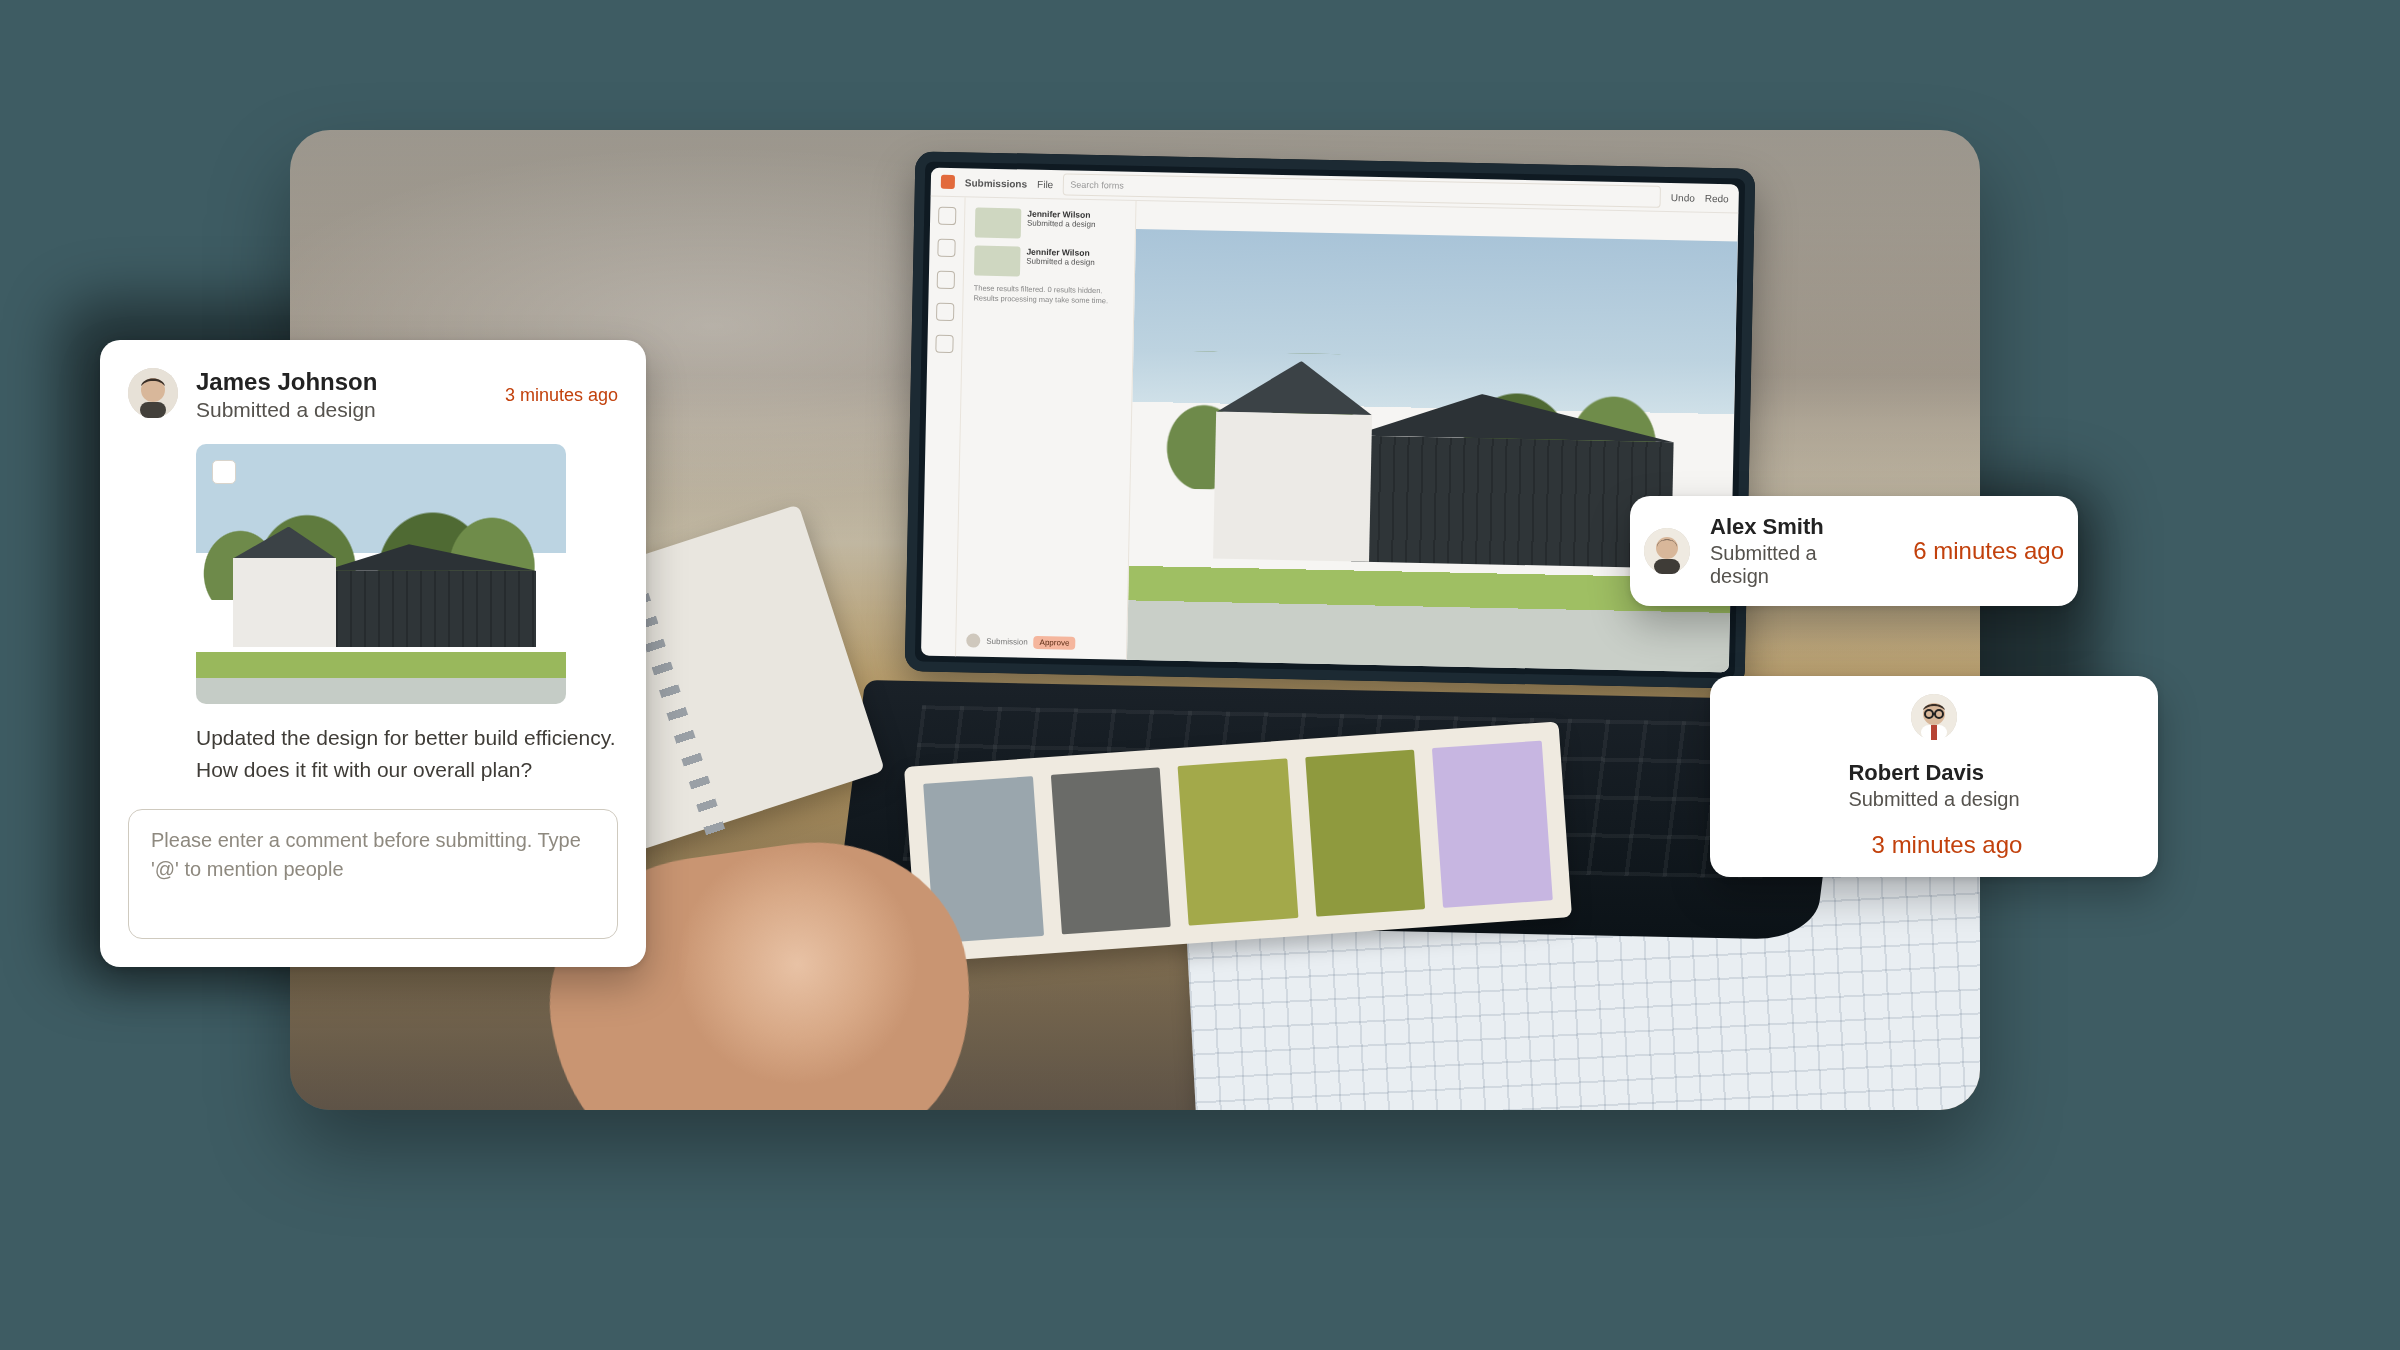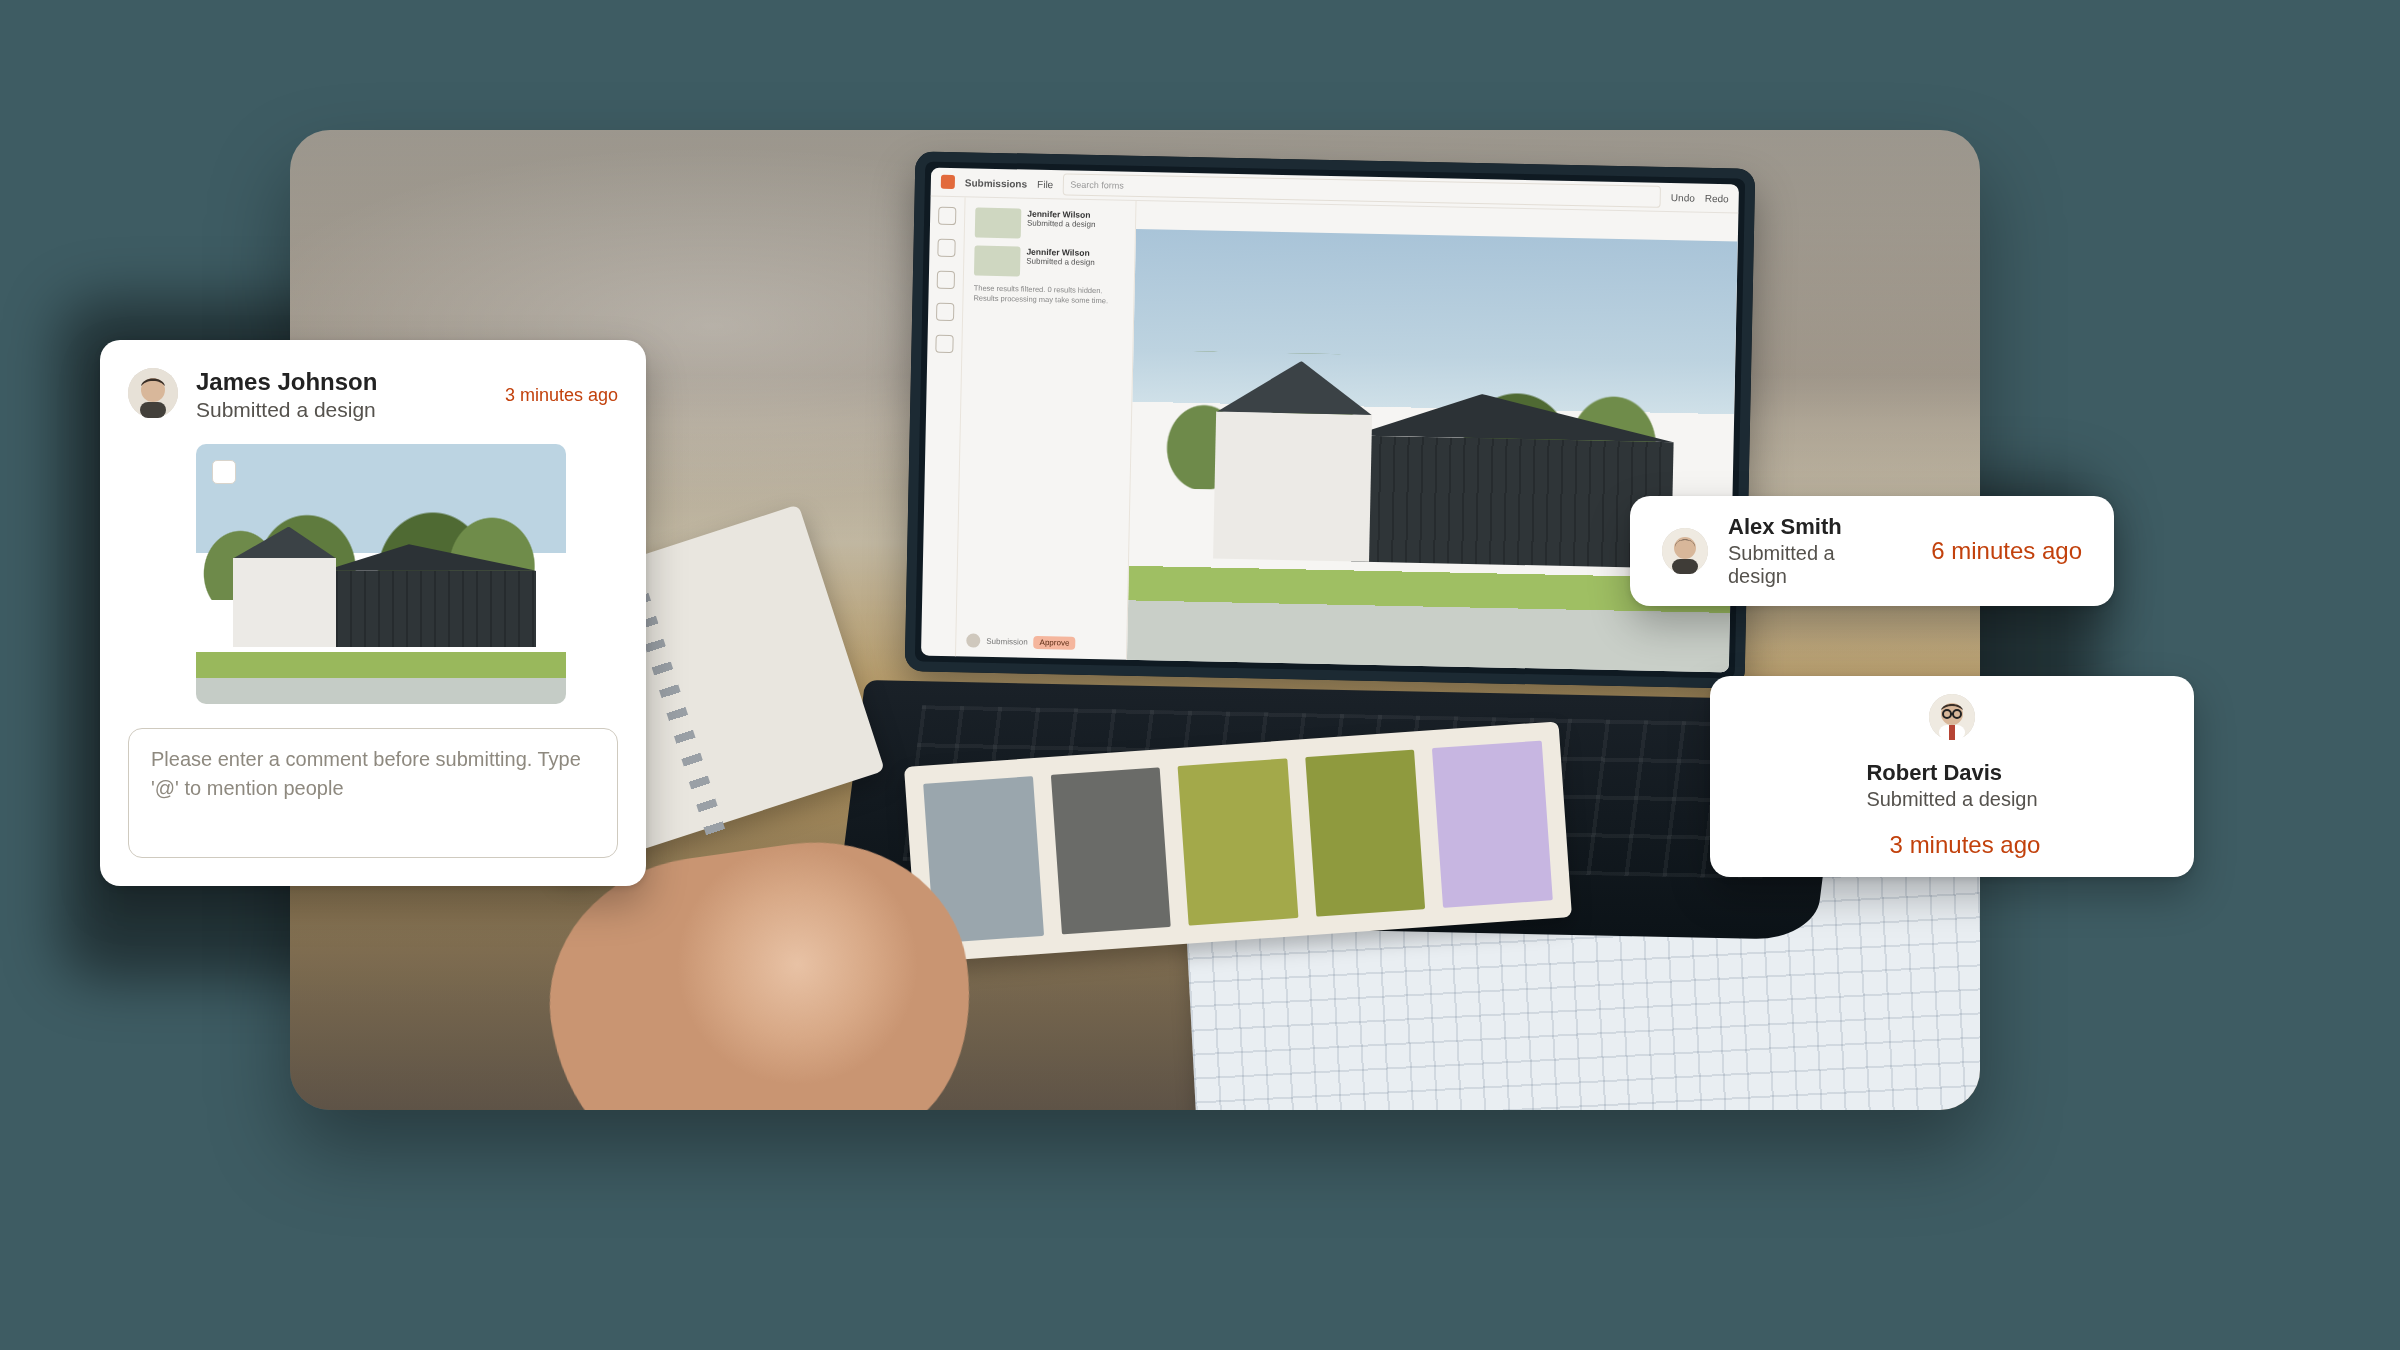--- a/index.html
+++ b/index.html
@@ -197,21 +197,21 @@
     border:1.5px solid #cfcabf;
     border-radius: 14px;
     padding: 16px 22px;
     font-size: 20px;
     color:#8e897f;
     line-height:1.45;
     min-height: 96px;
   }
 
   
-  .card-sm { padding:18px 32px; display:flex; align-items:center; gap:20px; }
+  .card-sm { padding:18px 14px; display:flex; align-items:center; gap:20px; }
   .card-sm .avatar { width:46px; height:46px; }
   .card-sm .name { font-size:22px; }
   .card-sm .sub  { font-size:20px; }
   .card-sm .time { font-size:24px; margin-left:26px; }
 
   .card-alex   { left:1630px; top:496px;  width:420px; }
   .card-robert { left:1710px; top:676px;  width:420px;flex-direction:column; }
 
   
   .face { fill:#d8b79a; }
@@ -322,20 +322,21 @@
     <span class="chk"></span>
     <div class="trees"></div>
     <div class="house">
       <div class="vol2"></div>
         <div class="roof2"></div>
       <div class="vol1"></div>
         <div class="roof1"></div>
     </div>
   </div>
 
+  <div class="body-text">Updated the design for better build efficiency. How does it fit with our overall plan?</div>
 
   <div class="comment-box">Please enter a comment before submitting. Type '@' to mention people</div>
 </div>
 
 <div class="card card-sm card-alex">
   <span class="avatar">
     <svg viewBox="0 0 46 46">
         <circle cx="23" cy="23" r="23" fill="#efeae1"></circle>
         <circle class="face" cx="23" cy="20" r="11"></circle>
         <path class="hair" d="M13 19c0-10 20-10 20 0c-1-4-3-7-10-7s-9 3-10 7z" fill="#8a857a"></path>

